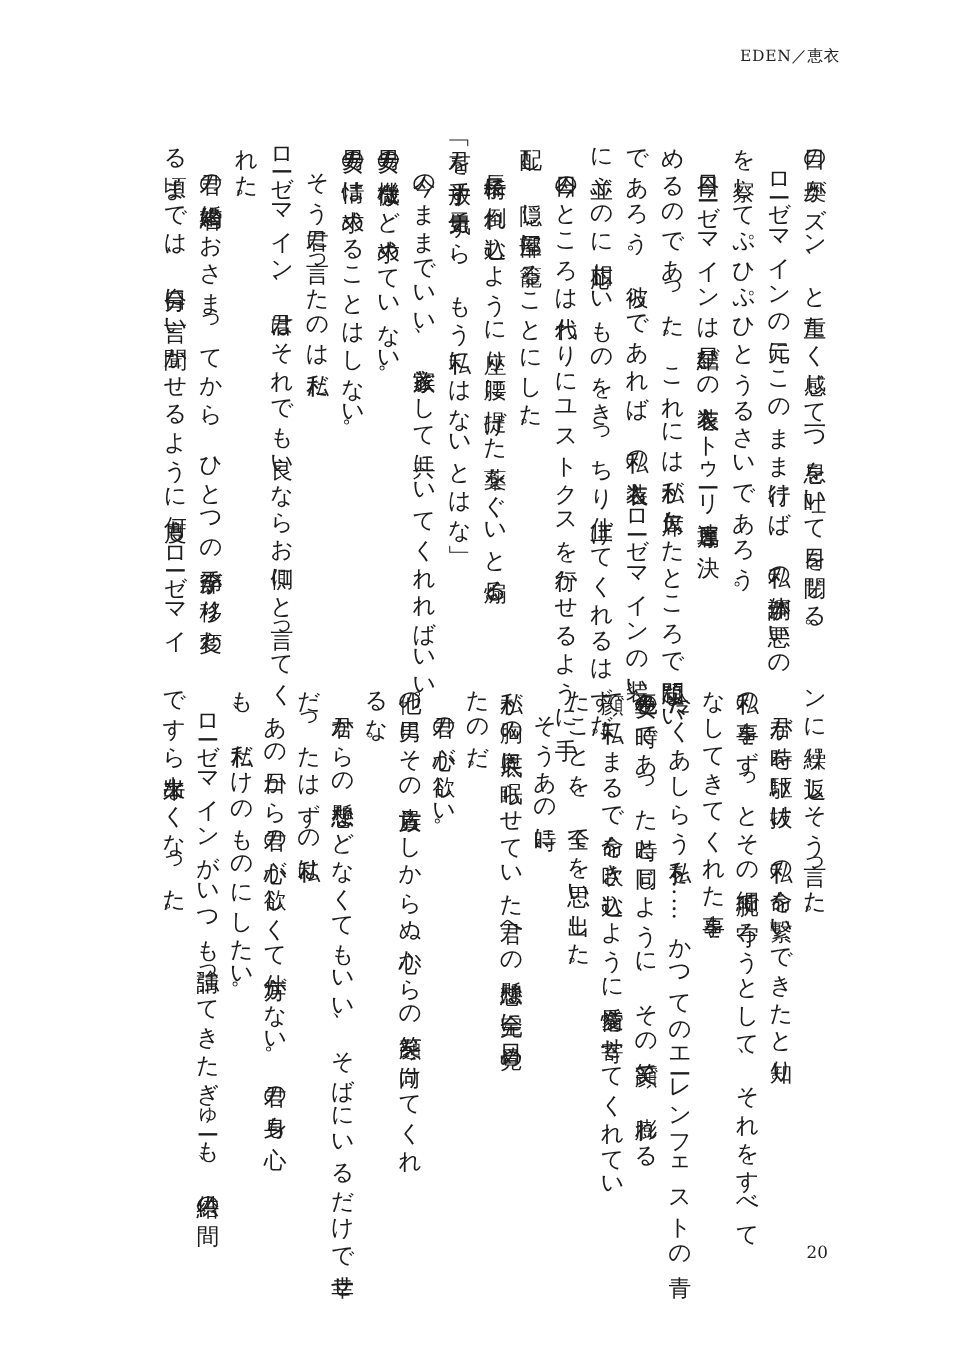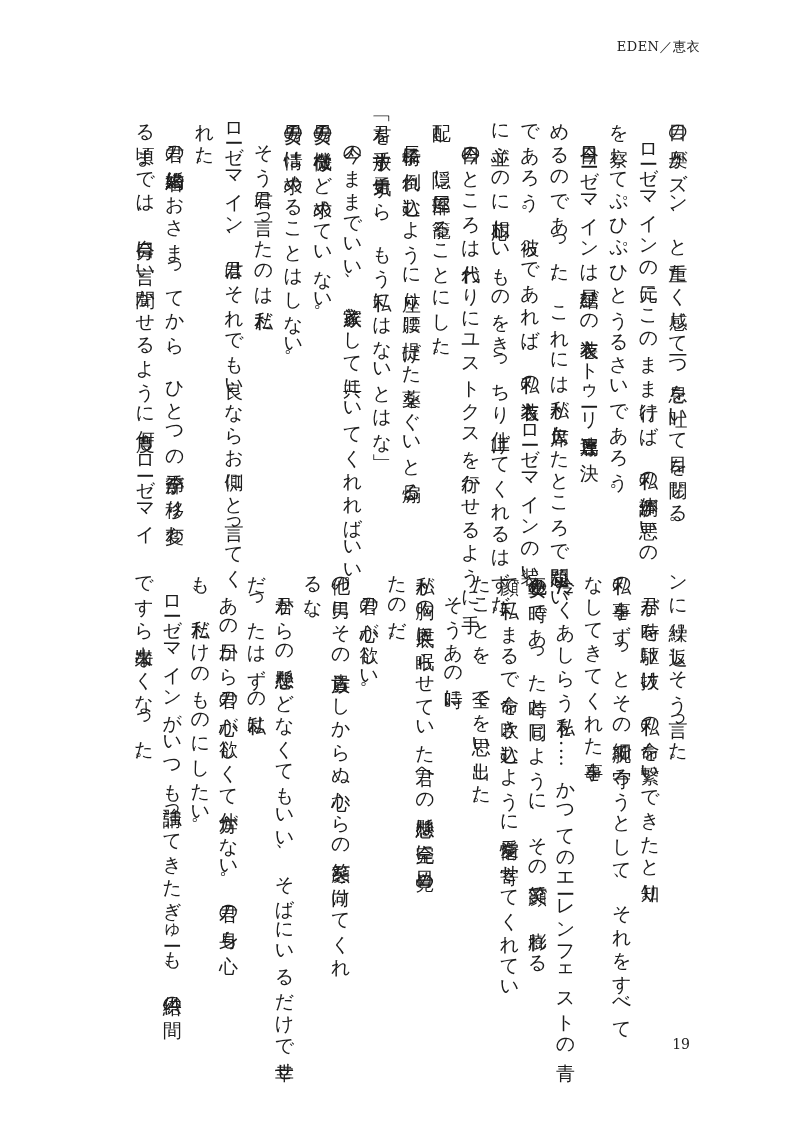--- a/index.html
+++ b/index.html
@@ -54,13 +54,13 @@
     <div class="col" style="left: 330.8px;">他の男にその貴族らしからぬ心からの笑顔を向けてくれ</div>
     <div class="col" style="left: 302.7px;">るな。</div>
     <div class="col indent" style="left: 274.6px;">君からの懸想などなくてもいい、そばにいるだけで幸せ</div>
     <div class="col" style="left: 246.5px;">だったはずの私は。</div>
     <div class="col indent" style="left: 218.4px;">あの日から君の心が欲しくて仕方がない。君の身も心</div>
     <div class="col" style="left: 190.3px;">も、私だけのものにしたい。</div>
     <div class="col indent" style="left: 162.2px;">ローゼマインがいつも強請ってきたぎゅーも、供給の間</div>
     <div class="col" style="left: 134.1px;">ですら出来なくなった。</div>
   </div>
 
-<div class="page-number">19</div>
+<div class="page-number">20</div>
 
 </body></html>

